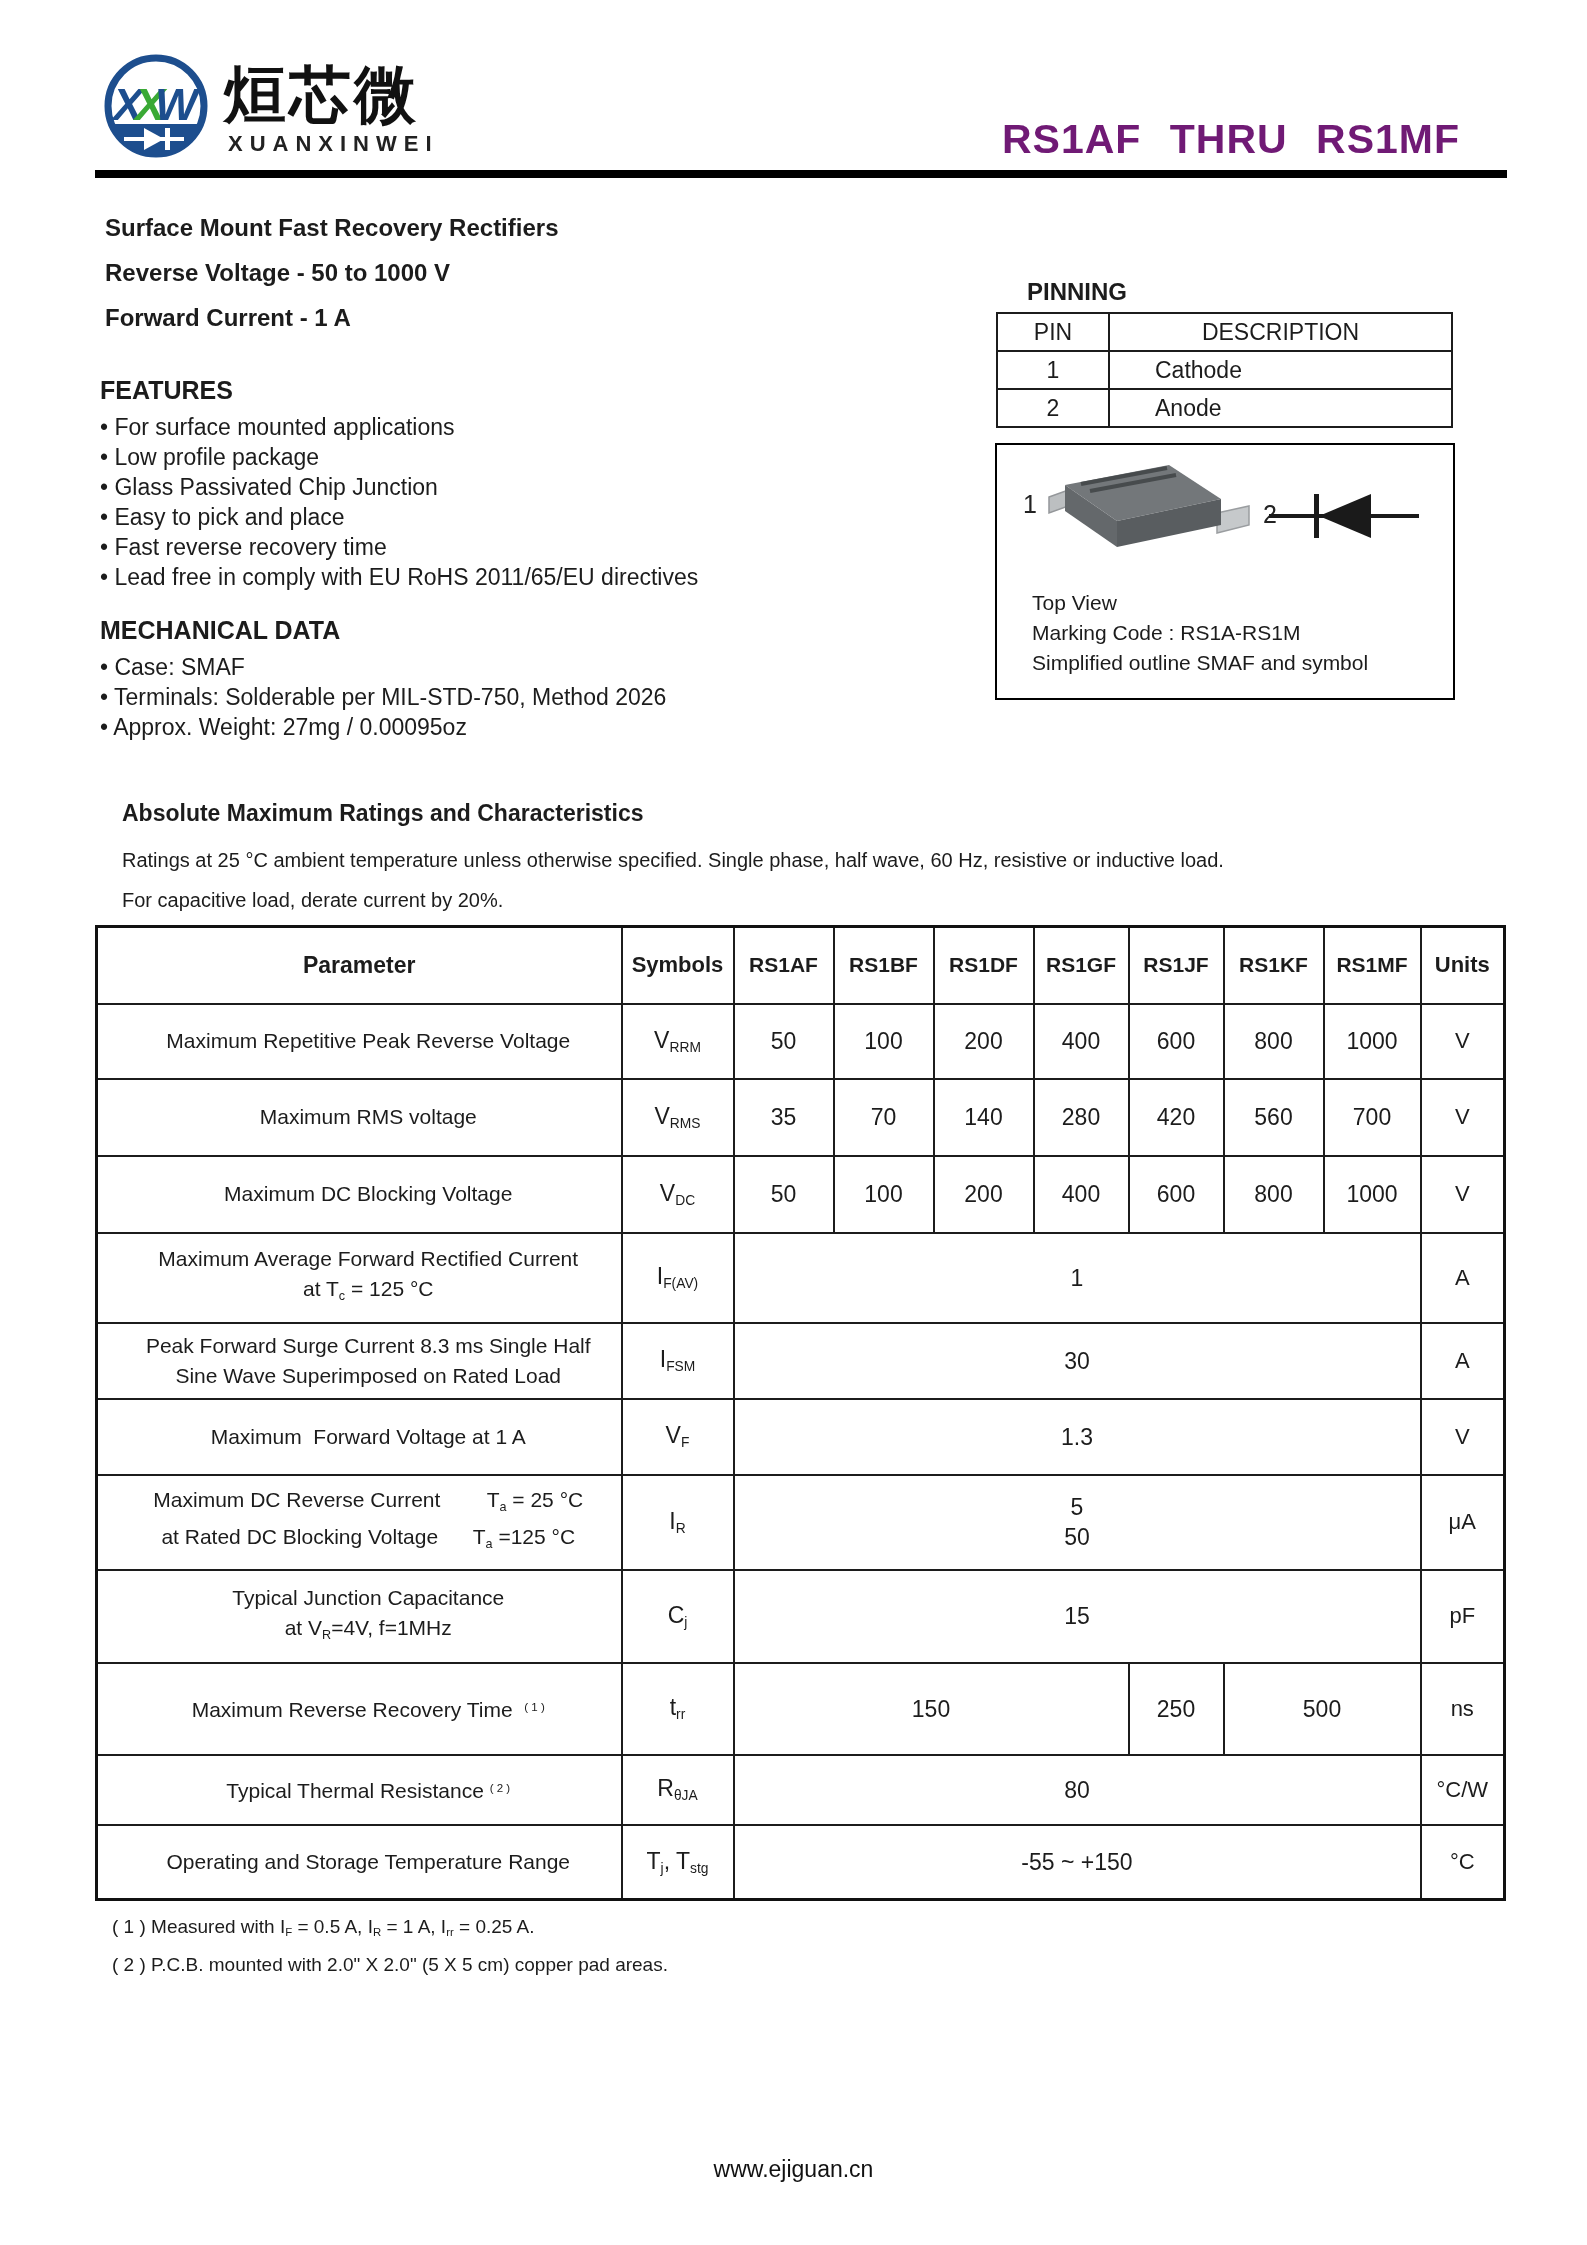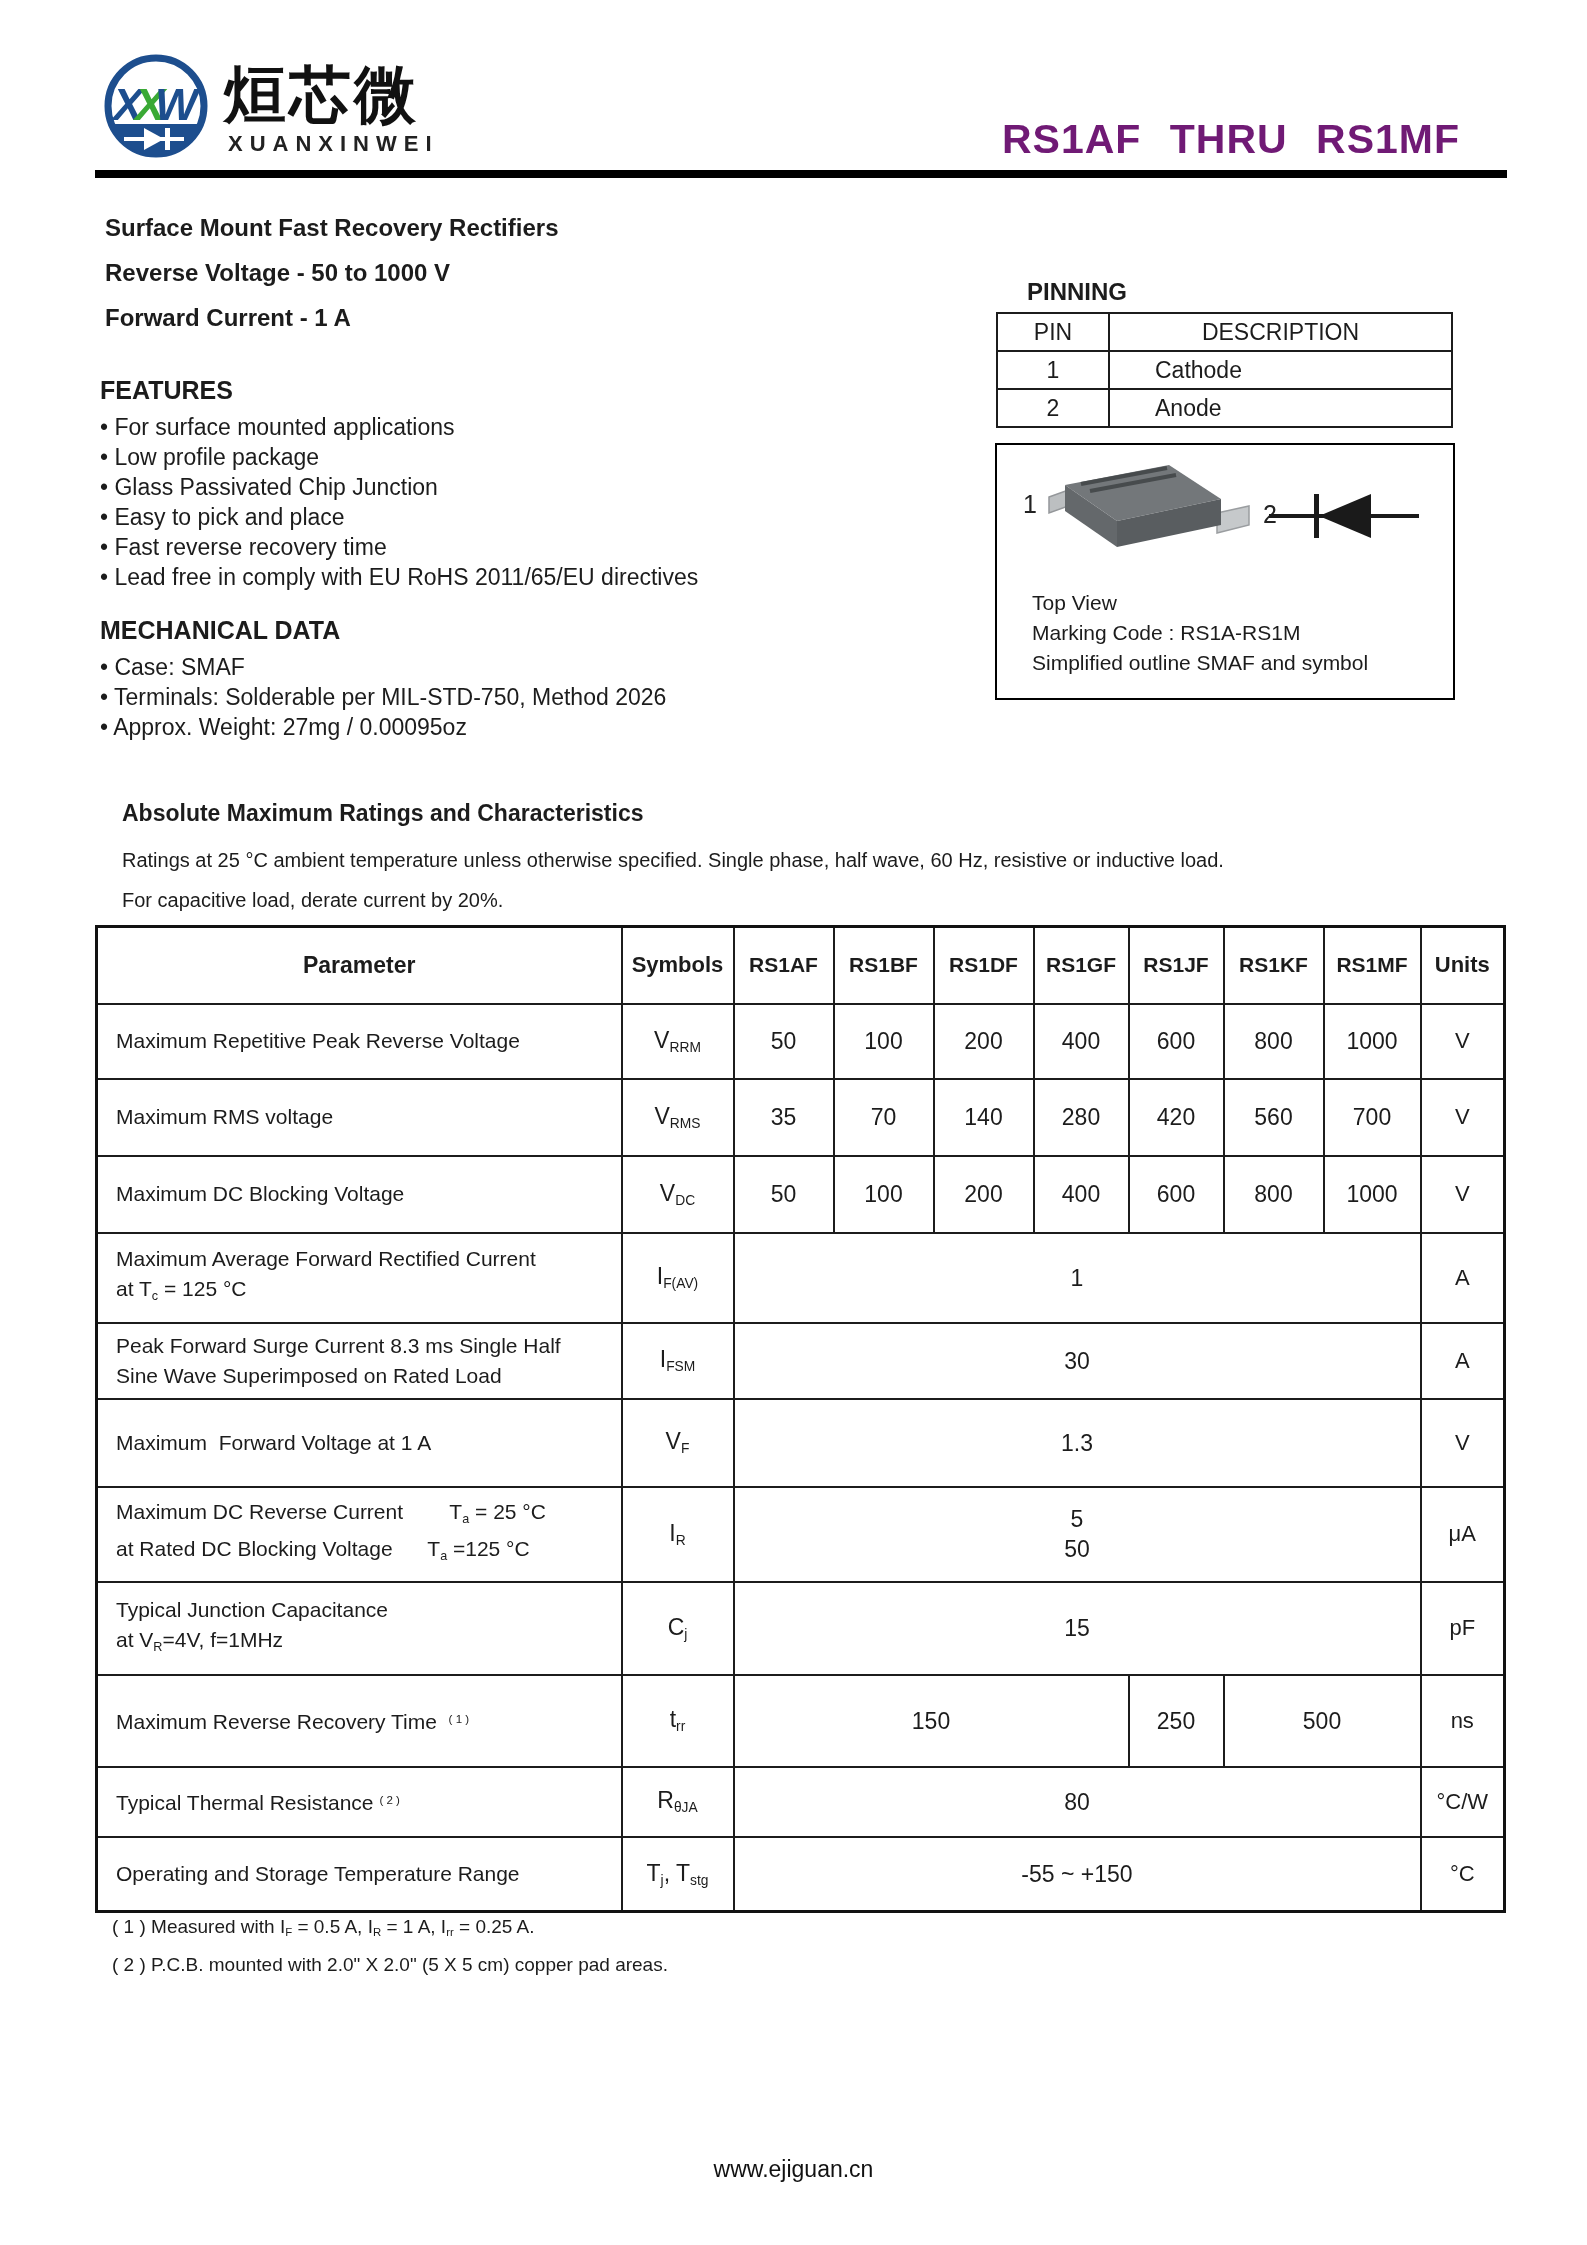--- a/index.html
+++ b/index.html
@@ -41,21 +41,21 @@
   .ratings-h { position:absolute; left:122px; top:800px; font-size:23px; font-weight:bold; }
   .ratings-p { position:absolute; left:122px; top:840px; width:1400px; font-size:20px; line-height:40px; }
 
   
   .ratings-table { position:absolute; left:95px; top:925px; width:1408px; border-collapse:collapse; table-layout:fixed; border:3px solid #111; }
   .ratings-table th, .ratings-table td { border:2px solid #1c1c1c; }
   .ratings-table thead tr { height:77px; }
   .ratings-table th { font-size:21px; font-weight:bold; text-align:center; }
   .ratings-table th.h-param { font-size:23px; }
   .ratings-table th.h-sym, .ratings-table th.h-units { font-size:22px; }
-  td.c-param { text-align:left; padding-left:18px; font-size:21px; white-space:pre-wrap; }
+  td.c-param { text-align:center; padding-left:18px; font-size:21px; white-space:pre-wrap; }
   td.c-param .pline { line-height:30px; }
   td.c-sym  { text-align:center; font-size:23px; }
   td.c-val  { text-align:center; font-size:23px; line-height:30px; }
   td.c-unit { text-align:center; font-size:22px; }
   sub { font-size:0.6em; vertical-align:-0.3em; }
   sup { font-size:0.55em; vertical-align:0.55em; }
 
   
   .fnote1 { position:absolute; left:112px; top:1916px; font-size:19px; }
   .fnote2 { position:absolute; left:112px; top:1954px; font-size:19px; }
@@ -235,21 +235,21 @@
           <td class="c-sym">I<sub>F(AV)</sub></td>
           <td class="c-val" colspan="7">1</td>
           <td class="c-unit">A</td>
         </tr>
         <tr style="height: 76px;">
           <td class="c-param"><div class="pline">Peak Forward Surge Current 8.3 ms Single Half</div><div class="pline">Sine Wave Superimposed on Rated Load</div></td>
           <td class="c-sym">I<sub>FSM</sub></td>
           <td class="c-val" colspan="7">30</td>
           <td class="c-unit">A</td>
         </tr>
-        <tr style="height: 88px;">
+        <tr style="height: 76px;">
           <td class="c-param"><div class="pline">Maximum  Forward Voltage at 1 A</div></td>
           <td class="c-sym">V<sub>F</sub></td>
           <td class="c-val" colspan="7">1.3</td>
           <td class="c-unit">V</td>
         </tr>
         <tr style="height: 95px;">
           <td class="c-param"><div class="pline">Maximum DC Reverse Current        T<sub>a</sub> = 25 °C</div><div class="pline">at Rated DC Blocking Voltage      T<sub>a</sub> =125 °C</div></td>
           <td class="c-sym">I<sub>R</sub></td>
           <td class="c-val" colspan="7">
             <div>5</div>

